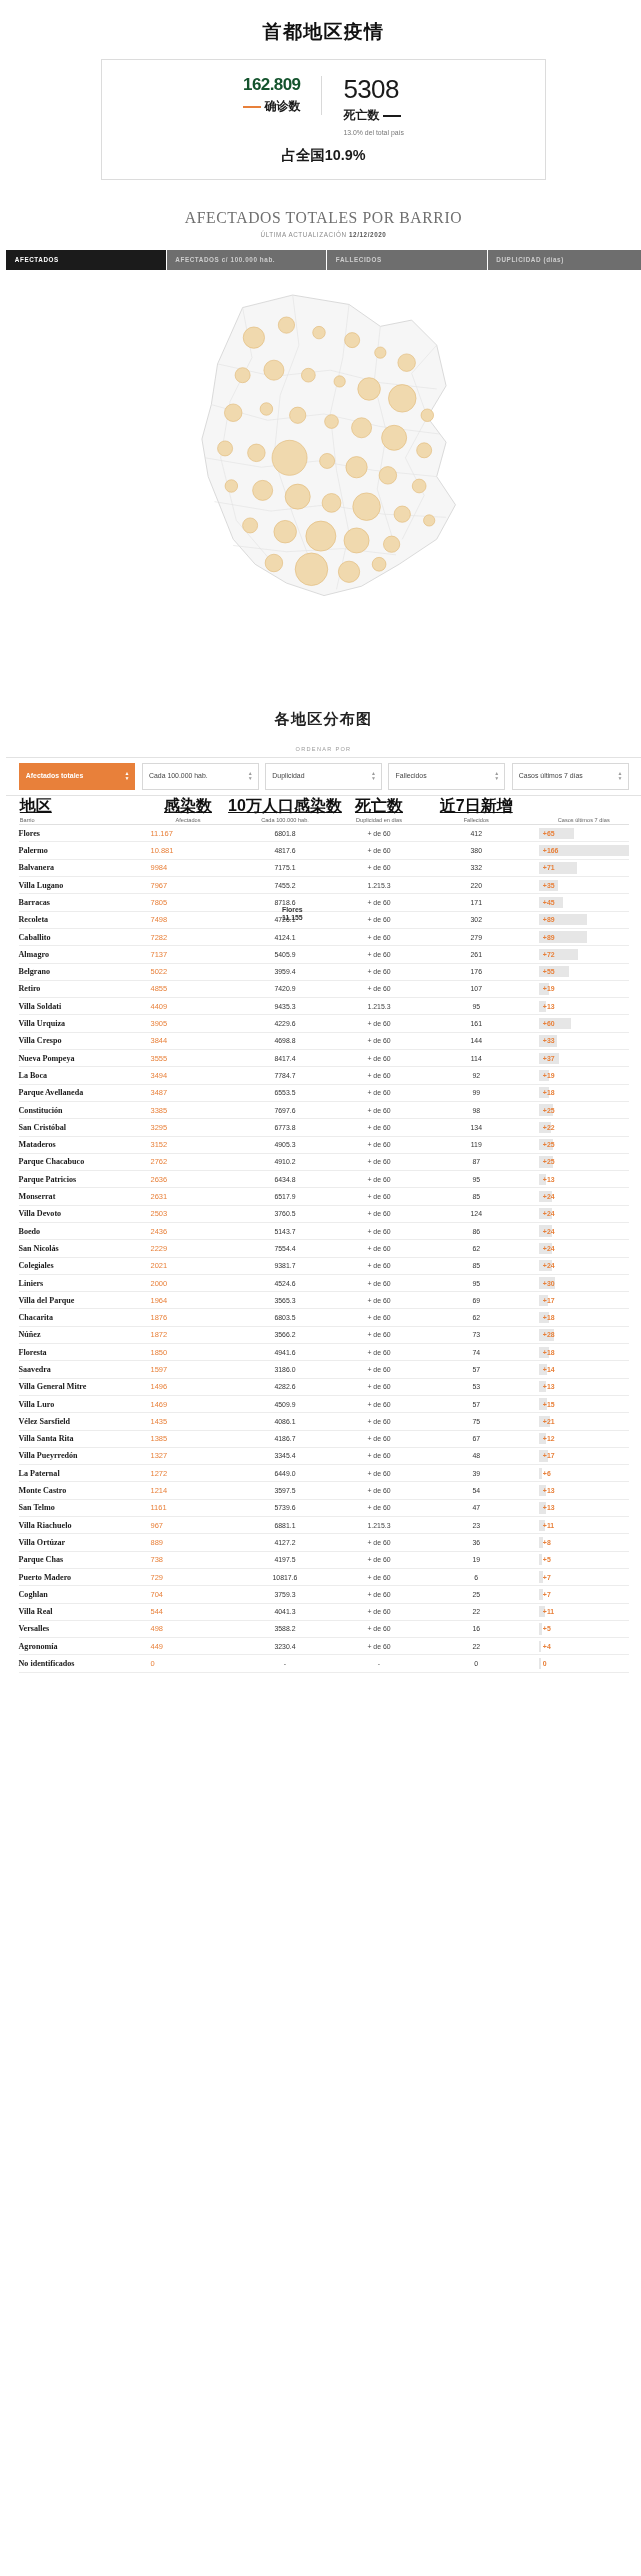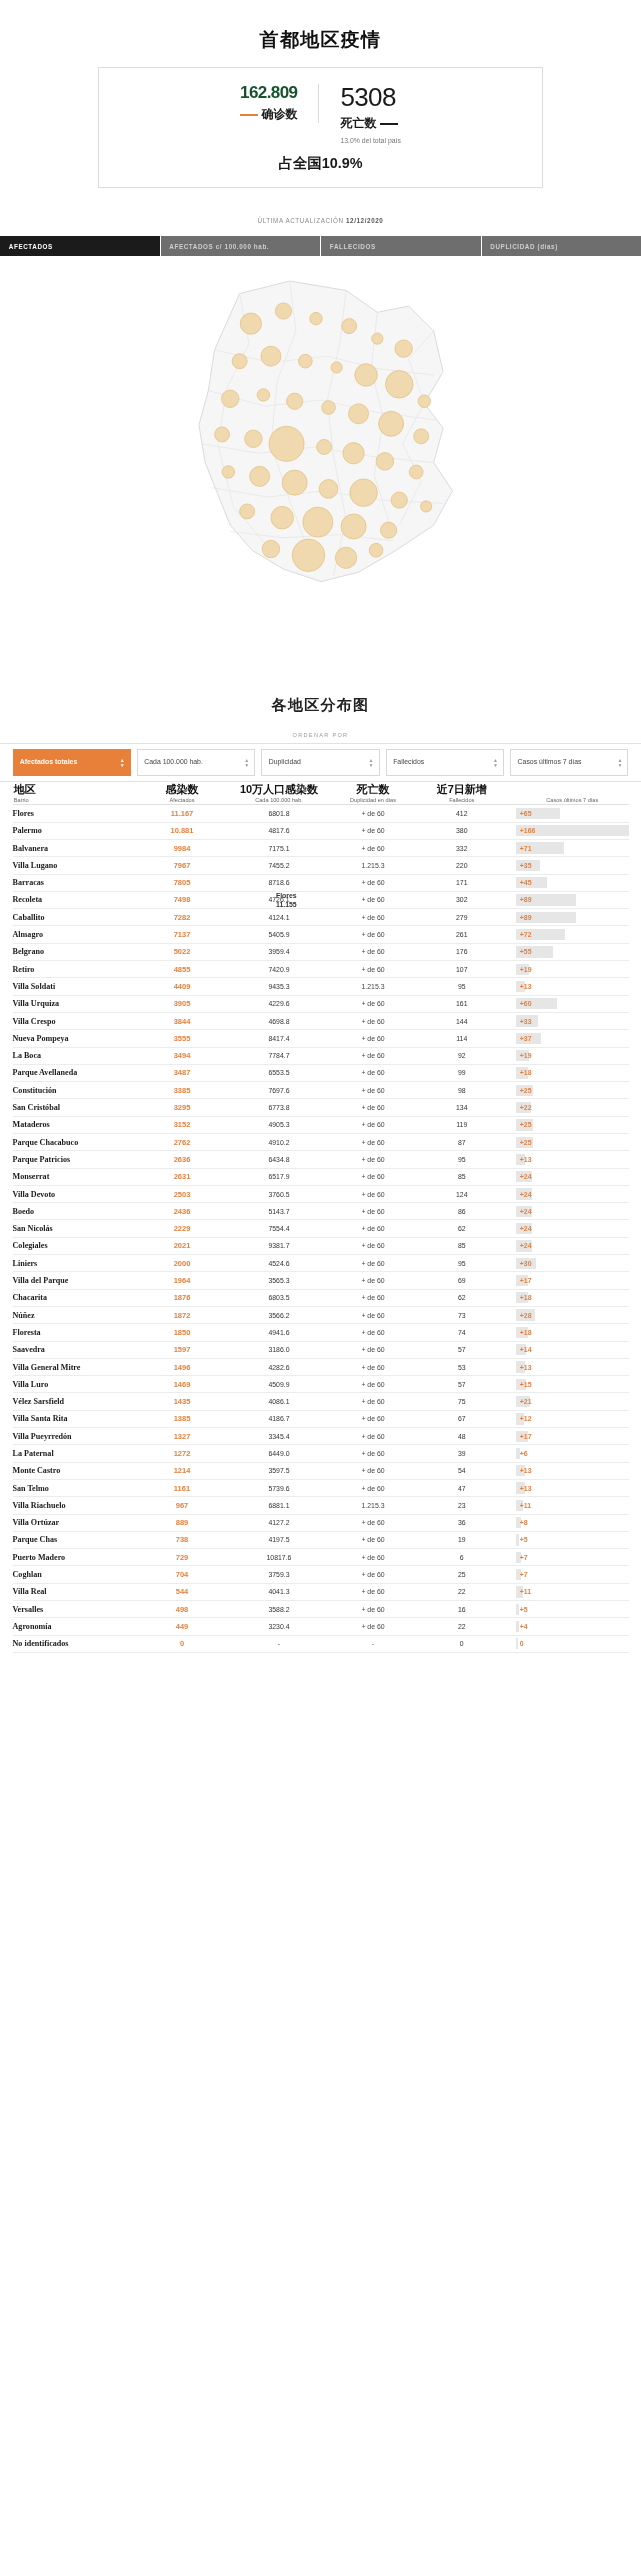--- a/index.html
+++ b/index.html
@@ -4,22 +4,23 @@
 <style>
   * { box-sizing: border-box; }
   html, body {
     margin: 0; padding: 0;
     background: #ffffff;
     font-family: "Liberation Sans", sans-serif;
     color: #222;
   }
   .page {
     width: 641px;
-    margin: 8px auto;
+    margin: 0 auto;
     position: relative;
+    padding-left: 6px;
   }
   
   .main-title {
     text-align: center;
     font-size: 19px;
     font-weight: bold;
     letter-spacing: 1.3px;
     padding-top: 19px;
     padding-bottom: 13.8px;
     color: #111;
@@ -210,26 +211,27 @@
   .sort-btn.active .sort-arrows { color: #fff; }
   
   .tbl-wrap { padding: 0 12.5px; }
   table.data {
     width: 100%;
     border-collapse: collapse;
     font-size: 7.5px;
   }
   table.data th, table.data td { padding: 0; }
   .hdr-cn th {
-    font-size: 11px;
+    font-size: 16px;
     font-weight: bold;
     color: #111;
     padding: 12.5px 2.5px 1.3px 2.5px;
     text-align: center;
     white-space: nowrap;
+    text-decoration: underline;
   }
   .hdr-cn th.name-col { text-align: left; padding-left: 1.3px; }
   .hdr-es th {
     font-size: 5.6px;
     font-weight: normal;
     color: #666;
     padding: 1.3px 2.5px 5px 2.5px;
     text-align: center;
     line-height: 1.25;
     border-bottom: 0.6px solid #e0e0e0;
@@ -240,22 +242,22 @@
   td.name {
     font-family: "Liberation Serif", serif;
     font-weight: bold;
     font-size: 8.1px;
     color: #1a1a1a;
     padding: 4.4px 1.3px;
     white-space: nowrap;
   }
   td.afect {
     color: #E8803A;
-    font-weight: bold;
-    text-align: center;
+    font-weight: normal;
+    text-align: left;
     font-size: 7.5px;
   }
   td.cada, td.dup, td.fall {
     text-align: center;
     color: #333;
     font-size: 6.9px;
   }
   td.dup { color: #444; }
   td.last { padding: 0; }
   .bar-cell {
@@ -302,20 +304,21 @@
         <div class="sub-label">
           <span>死亡数</span><span class="rule-dark"></span>
         </div>
         <div class="sum-note">13.0% del total país</div>
       </div>
     </div>
     <div class="summary-bottom">占全国10.9%</div>
   </div>
 
   <div class="section-head">
+    <h2>AFECTADOS TOTALES POR BARRIO</h2>
     <div class="updated">
       <span>ÚLTIMA ACTUALIZACIÓN </span><b>12/12/2020</b>
     </div>
   </div>
 
   <div class="tabbar">
     <div class="tab active">AFECTADOS</div>
     <div class="tab">AFECTADOS c/ 100.000 hab.</div>
     <div class="tab">FALLECIDOS</div>
     <div class="tab">DUPLICIDAD (días)</div>

